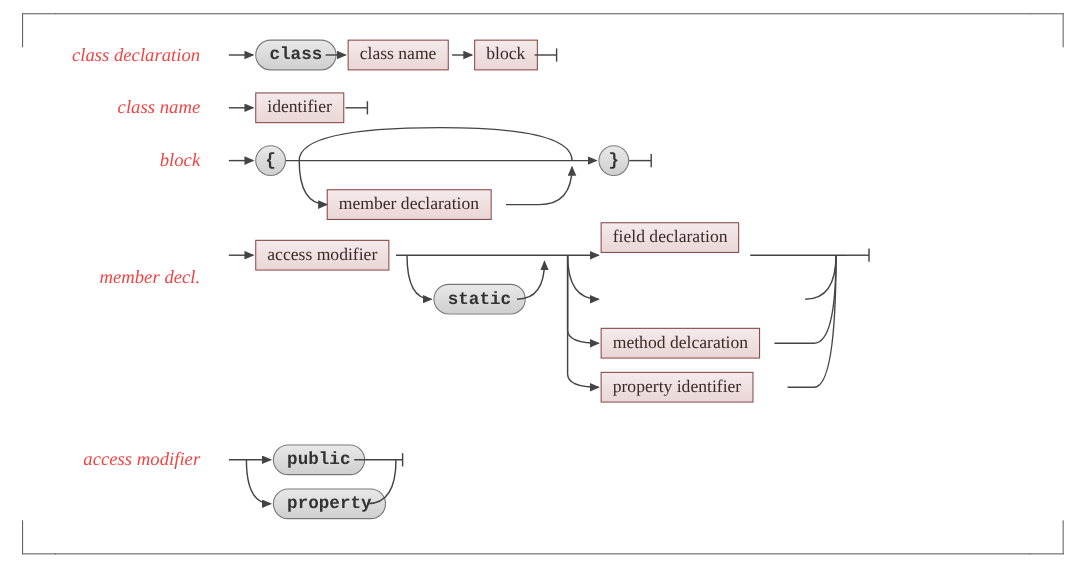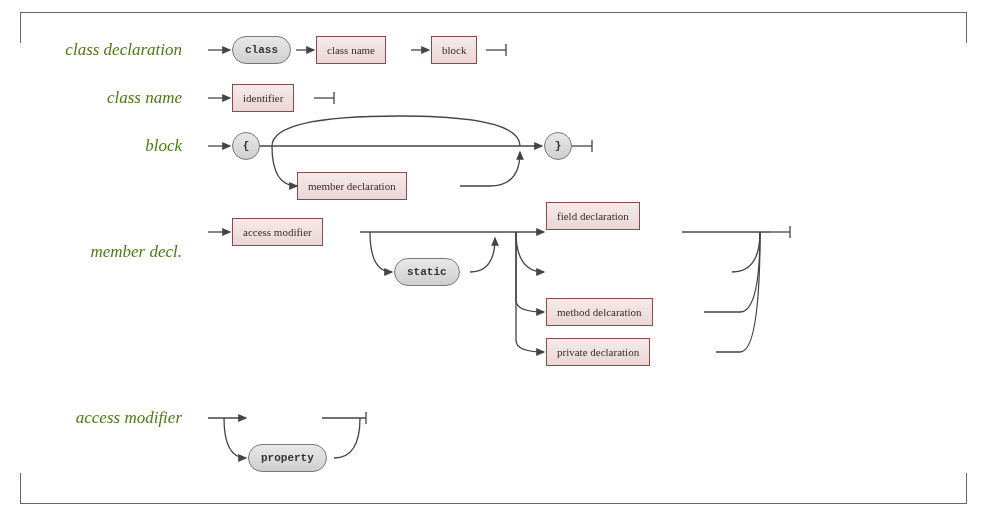--- a/index.html
+++ b/index.html
@@ -29,32 +29,32 @@
   .hline { position: absolute; height: 1px; background: #666; }
   .hline.top { top: 12px; left: 50px; right: 50px; }
   .hline.bot { bottom: 12px; left: 50px; right: 50px; }
 
   svg.rail { position: absolute; top: 0; left: 0; }
 
   .lbl {
     position: absolute;
     font-style: italic;
     font-size: 17px;
-    color: #4d7c0f;
+    color: #ef4444;
     text-align: right;
     width: 160px;
   }
 
   .box, .term, .sym-circ {
     position: absolute;
     display: flex;
     align-items: center;
     justify-content: center;
     box-sizing: border-box;
-    font-size: 11px;
+    font-size: 16px;
   }
   .box {
     background: linear-gradient(#f5eaea, #ead6d6);
     border: 1px solid #8a4a4a;
     padding: 4px 10px;
     color: #3a2a2a;
     height: 28px;
   }
   .term {
     background: linear-gradient(#e8e8e8, #cfcfcf);
@@ -101,22 +101,23 @@
   <div class="box" style="top:84px; left:232px;">identifier</div>
 
   <div class="sym-circ" style="top:132px; left:232px;">{</div>
   <div class="box" style="top:172px; left:297px;">member declaration</div>
   <div class="sym-circ" style="top:132px; left:544px;">}</div>
 
   <div class="box" style="top:218px; left:232px;">access modifier</div>
   <div class="term" style="top:258px; left:394px;">static</div>
   <div class="box" style="top:202px; left:546px;">field declaration</div>
   <div class="box" style="top:298px; left:546px;">method delcaration</div>
-  <div class="box" style="top:338px; left:546px;">private declaration</div>
+  <div class="box" style="top:338px; left:546px;">property identifier</div>
 
+  <div class="term" style="top:404px; left:248px;">public</div>
   <div class="term" style="top:444px; left:248px;">property</div>
 
   <svg class="rail" width="987" height="516">
     <defs>
       <marker id="ah" markerWidth="8" markerHeight="8" refX="6" refY="3" orient="auto">
         <path d="M0,0 L7,3 L0,6 Z" fill="#444"></path>
       </marker>
     </defs>
     <g stroke="#444" stroke-width="1.3" fill="none">
 

